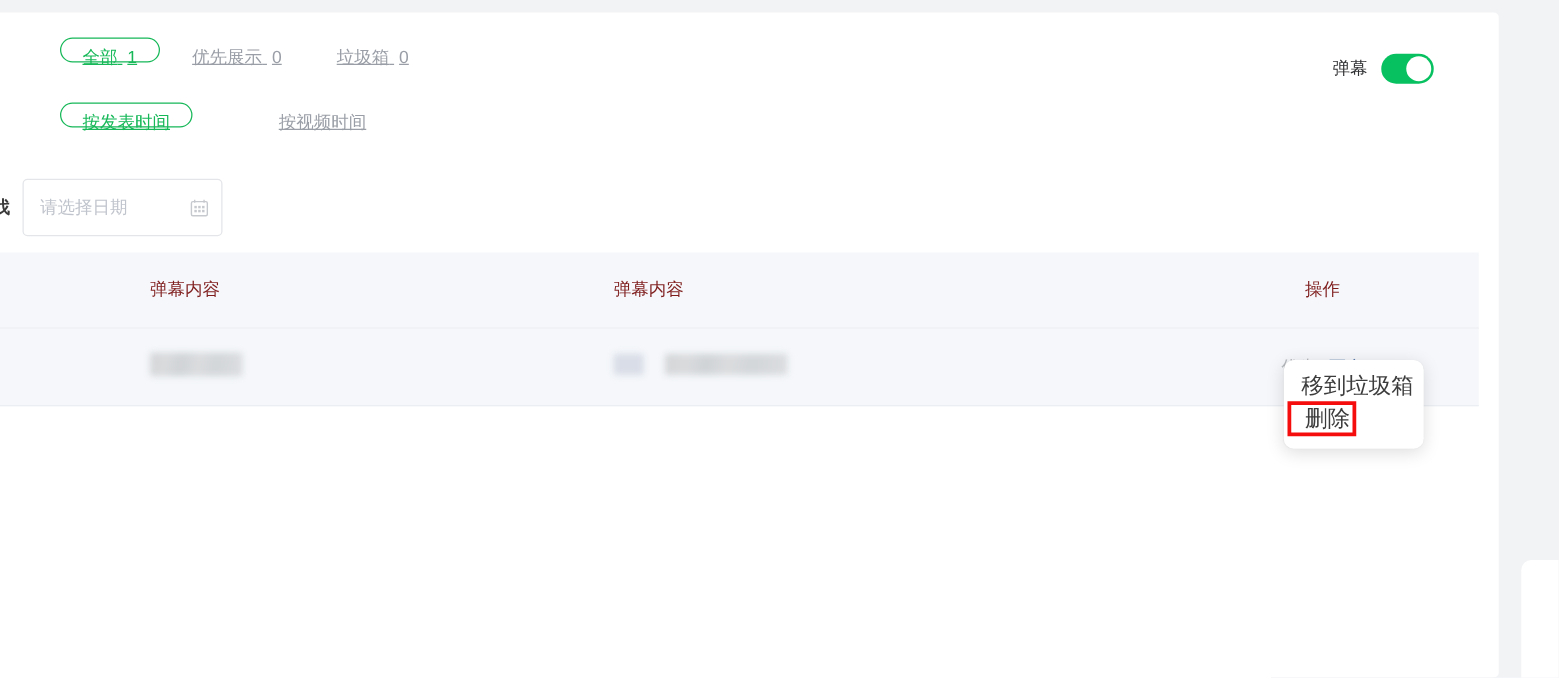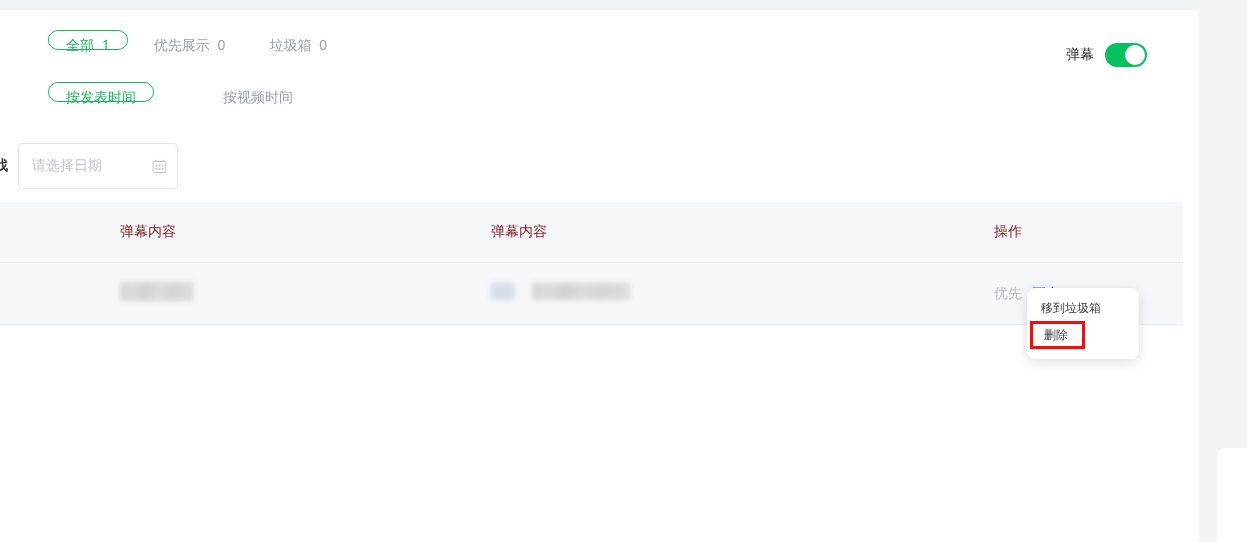--- a/index.html
+++ b/index.html
@@ -41,20 +41,21 @@
     line-height: 28px;
     padding: 0 17px;
     border-radius: 15px;
     font-size: 14px;
     color: #9a9ea6;
     border: 1px solid transparent;
     background: transparent;
     cursor: pointer;
     white-space: nowrap;
     margin-right: 8px;
+    text-decoration: underline;
   }
   .pill.active {
     color: #16b858;
     border-color: #16b858;
     background: #ffffff;
   }
   .pill .cnt { margin-left: 4px; }
 
   
   #date-row {
@@ -137,21 +138,21 @@
     display: flex;
     align-items: center;
     background: #f5f7fa;
   }
   #thead { height: 61px; border-bottom: 1px solid #ebeef2; }
   #tbody-row { height: 62px; border-bottom: 1px solid #ebeef2; }
 
   .c-time    { width: 76px;  padding-left: 8px; }
   .c-content { width: 430px; padding-left: 76px; }
   .c-user    { width: 520px; padding-left: 17px; }
-  .c-action  { flex: 1; text-align: left; padding-right: 61px; }
+  .c-action  { flex: 1; text-align: center; padding-right: 61px; }
 
   .th {
     font-size: 14px;
     color: #7f1d1d;
     white-space: nowrap;
   }
 
   
   .blur-block {
     display: inline-block;
@@ -185,21 +186,21 @@
     background: #ffffff;
     border-radius: 8px;
     box-shadow: 0 3px 14px rgba(0,0,0,.13), 0 0 1px rgba(0,0,0,.05);
     padding: 7px 0 10px 0;
     z-index: 40;
   }
   .dd-item {
     height: 26px;
     line-height: 26px;
     padding: 0 0 0 14px;
-    font-size: 12px;
+    font-size: 18px;
     color: #3c3c3c;
     white-space: nowrap;
     cursor: pointer;
   }
   .dd-item.highlighted {
     position: relative;
     border: 3px solid #f50d0d;
     height: 28px;
     line-height: 22px;
     margin-left: 3px;

